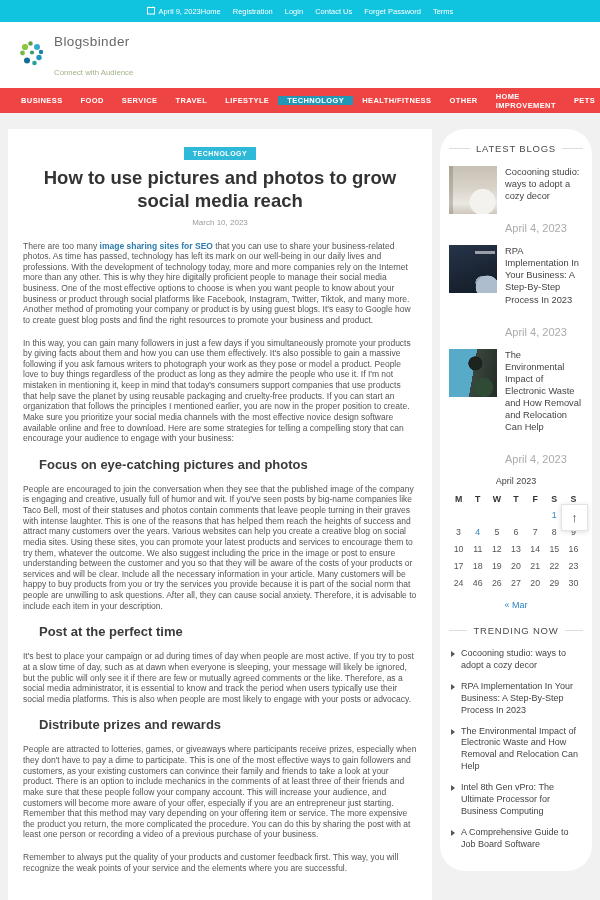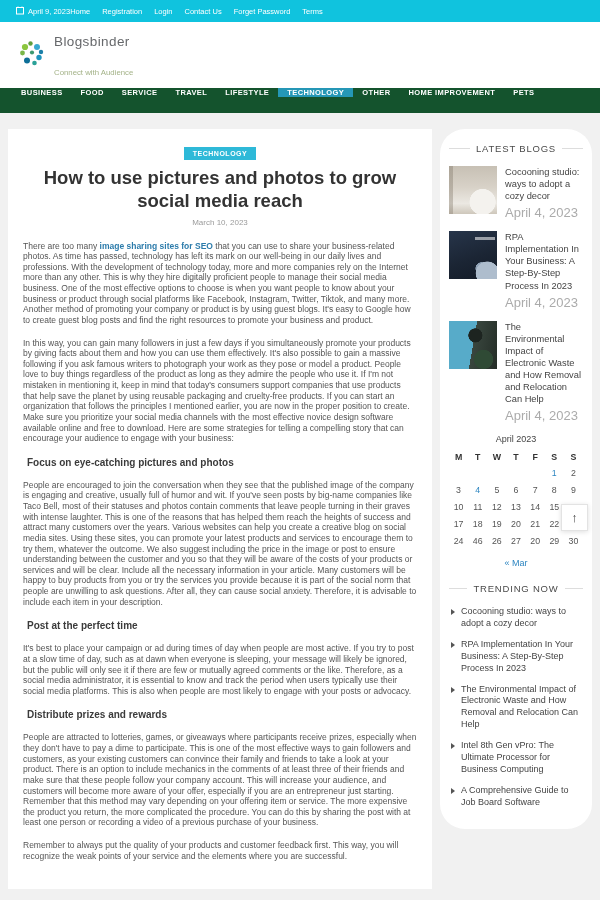--- a/index.html
+++ b/index.html
@@ -4,48 +4,48 @@
 <style>
   * { box-sizing: border-box; }
   html,body { margin:0; padding:0; }
   body {
     width:600px; height:900px; overflow:hidden; position:relative;
     font-family:"Liberation Sans", sans-serif; background:#fff;
   }
   a { text-decoration:none; }
 
   
-  .topbar { background:#10c3de; height:22px; display:flex; align-items:center; justify-content:flex-start; padding:0 16px; }
+  .topbar { background:#10c3de; height:22px; display:flex; align-items:center; justify-content:center; padding:0 16px; }
   .topbar-date { display:flex; align-items:center; gap:4px; color:#fff; font-size:7.5px; }
   .topbar-links { display:flex; gap:12px; }
   .topbar-links a { color:#fff; font-size:7.5px; }
 
   
   .site-header { height:66px; display:flex; align-items:center; padding:4px 17px; background:#fff; }
   .logo { display:flex; align-items:center; gap:7px; cursor:pointer; }
   .logo-name { font-size:13.5px; color:#66686b; letter-spacing:.4px; }
   .logo-tagline { font-size:7.8px; color:#a3b287; margin-top:19px; }
 
   
-  .mainnav { background:#14532d; height:25px; display:flex; align-items:flex-start; padding:0 12px; }
+  .mainnav { background:#ef4444; height:25px; display:flex; align-items:center; padding:0 12px; }
   .nav-item { color:#fff; font-size:7.5px; font-weight:700; letter-spacing:.4px; padding:0 9px; display:flex; align-items:center; }
   .nav-item.active { background:#2597b6; }
 
   
   .main { background:#f1f1f1; padding:16px 8px 8px; display:flex; gap:8px; align-items:flex-start; min-height:787px; }
   .article-card { background:#fff; width:424px; padding:10px 15px 16px; }
   .sidebar { background:#fff; width:152px; padding:10px 9px 12px;border-radius:25px; }
 
   
   .badge-row { text-align:center; margin:3px 0 6px; }
   .badge { display:inline-block; background:#2eb9d8; color:#fff; font-size:7px; font-weight:700; letter-spacing:.5px; padding:3px 9px; cursor:pointer; }
   .article-title { font-size:18.5px; font-weight:700; color:#333; text-align:center; line-height:1.26; margin:2px 8px 5px; }
   .article-date { text-align:center; font-size:8px; color:#9b9b9b; margin-bottom:14px; }
   .article p { font-size:8.5px; line-height:1.25; color:#555; margin:0 0 12px; }
-  .article h3 { font-size:10px; font-weight:700; color:#3b3b3b; margin:13px 4px 12px; }
+  .article h3 { font-size:13px; font-weight:700; color:#3b3b3b; margin:13px 16px 12px; }
   .article h3.indent { padding-left:4px; }
   .body-link { color:#2d7cab; font-weight:700; cursor:pointer; }
 
   
   .side-heading { display:flex; align-items:center; gap:6px; font-size:9.5px; color:#4a4a4a; letter-spacing:.8px; margin:4px 0 12px; white-space:nowrap; }
   .side-heading::before, .side-heading::after { content:""; flex:1; height:1px; background:#ddd; }
   .blog-item { display:flex; gap:8px; margin-bottom:11px; }
   .thumb { width:48px; height:48px; flex:none; }
   .thumb-decor { background:
     linear-gradient(90deg, rgba(120,110,95,.35) 0 8%, transparent 8%),
@@ -55,21 +55,21 @@
     radial-gradient(circle at 80% 88%, #aebdcd 0 20%, transparent 21%),
     radial-gradient(circle at 68% 78%, #8fa2b6 0 12%, transparent 13%),
     linear-gradient(90deg, transparent 0 55%, rgba(255,255,255,.55) 55% 95%, transparent 95%) 0 6px / 100% 3px no-repeat,
     linear-gradient(160deg,#27354a 0%,#1b2534 55%,#131b27 100%); }
   .thumb-ewaste { background:
     radial-gradient(circle at 72% 80%, #2f4a35 0 18%, transparent 19%),
     radial-gradient(circle at 55% 30%, #1d2420 0 16%, transparent 17%),
     linear-gradient(100deg,#57abc9 0%,#57abc9 50%,#39463e 50%,#242d27 100%); }
   .blog-text { flex:1; }
   .blog-title { font-size:9.3px; color:#444; line-height:1.3; cursor:pointer; }
-  .blog-date { font-size:13px; color:#ababab; margin-top:3px; }
+  .blog-date { font-size:11px; color:#ababab; margin-top:20px; }
 
   .calendar-wrap { margin-top:8px; }
   table.calendar { width:100%; border-collapse:collapse; }
   table.calendar caption { font-size:9px; color:#444; padding-bottom:6px; }
   table.calendar th { font-size:8.8px; color:#333; padding:2px 0; text-align:center; }
   table.calendar td { font-size:8.8px; color:#555; text-align:center; padding:3.5px 0; }
   table.calendar td.day-link { color:#2e86c1; cursor:pointer; }
   .cal-prev { text-align:center; font-size:9px; margin:9px 0 15px; }
   .cal-prev a { color:#2e86c1; cursor:pointer;margin-top:47px; }
 
@@ -129,20 +129,21 @@
   </div>
 </div>
 
 <nav class="mainnav">
   <a class="nav-item">BUSINESS</a>
   <a class="nav-item">FOOD</a>
   <a class="nav-item">SERVICE</a>
   <a class="nav-item">TRAVEL</a>
   <a class="nav-item">LIFESTYLE</a>
   <a class="nav-item active">TECHNOLOGY</a>
+  <a class="nav-item">HEALTH/FITNESS</a>
   <a class="nav-item">OTHER</a>
   <a class="nav-item">HOME IMPROVEMENT</a>
   <a class="nav-item">PETS</a>
 
 </nav>
 
 <div class="main">
 
   <article class="article-card">
     <div class="badge-row">

